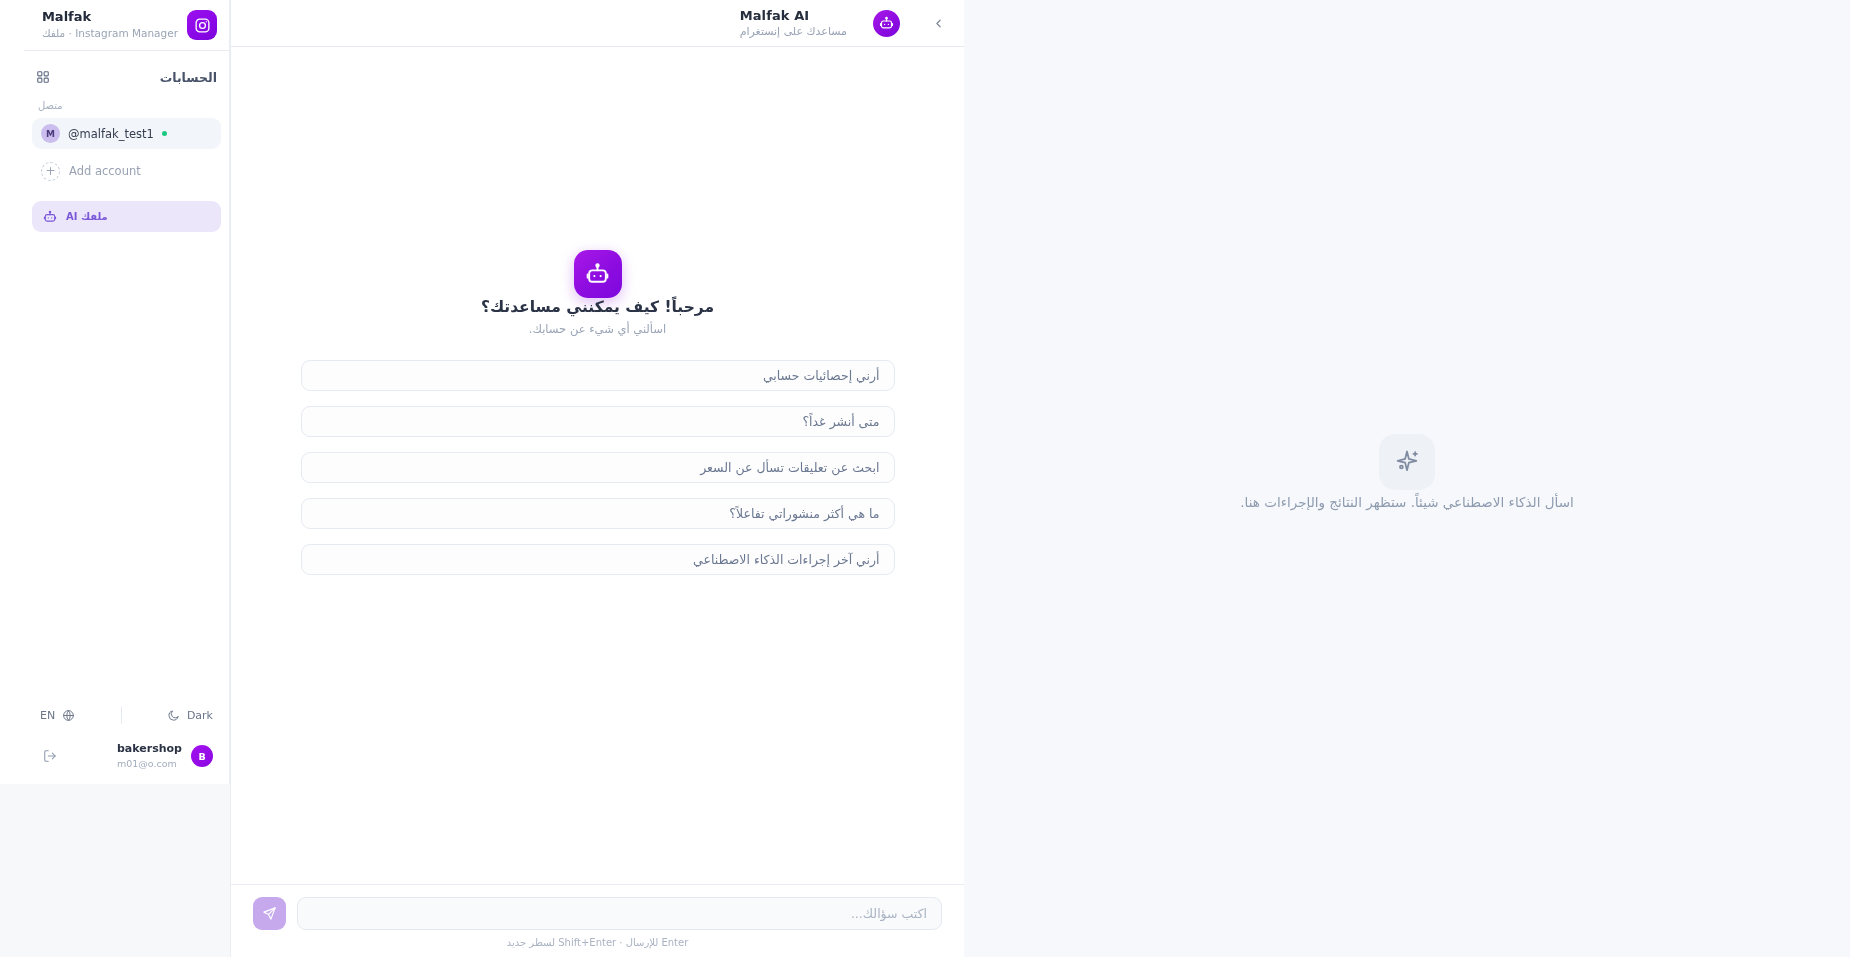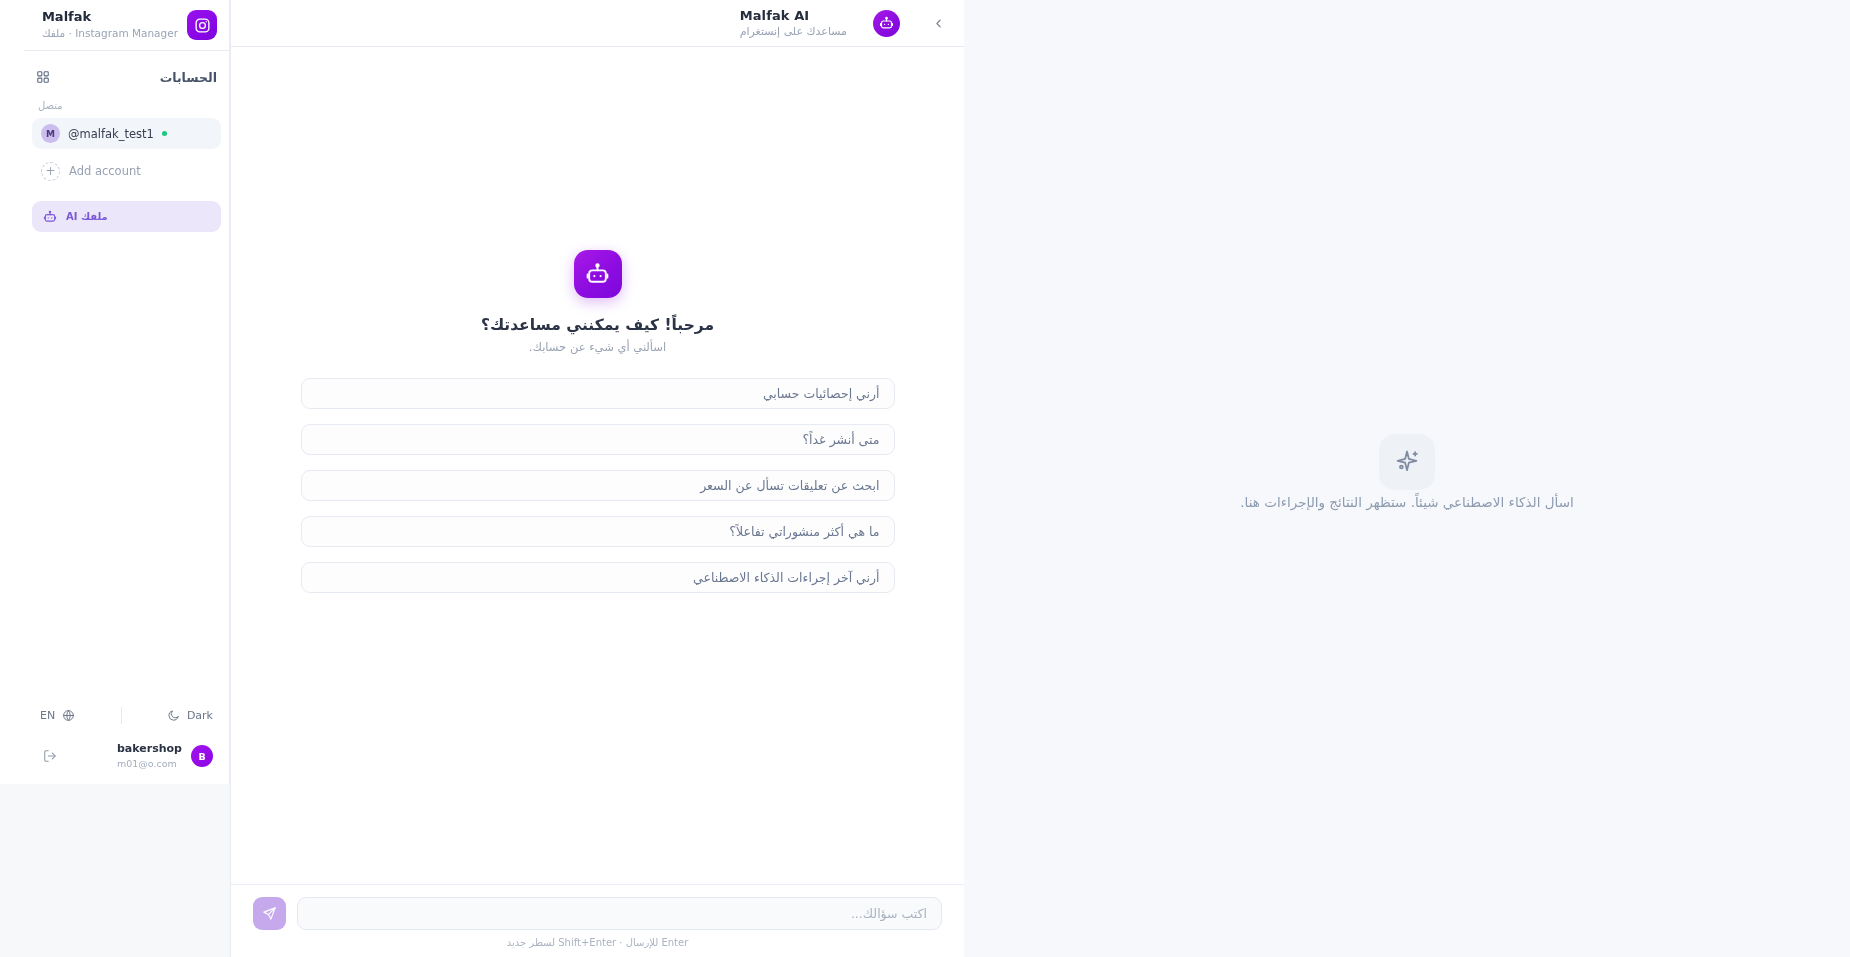--- a/index.html
+++ b/index.html
@@ -102,21 +102,20 @@
     overflow: hidden;
   }
   .hero-icon {
     width: 48px; height: 48px;
     border-radius: 14px;
     background: linear-gradient(140deg,#a819e8 0%,#8d0ce0 55%,#7d08dd 100%);
     display: flex; align-items: center; justify-content: center;
     box-shadow: 0 4px 14px rgba(140,14,224,.28);
   }
   .hero-title {
-    margin-top: 18px;
     font-size: 15.5px;
     font-weight: 700;
     color: #2b3346;
   }
   .hero-sub {
     margin-top: 6px;
     font-size: 11.5px;
     color: #99a3b5;
   }
   .suggestions {

